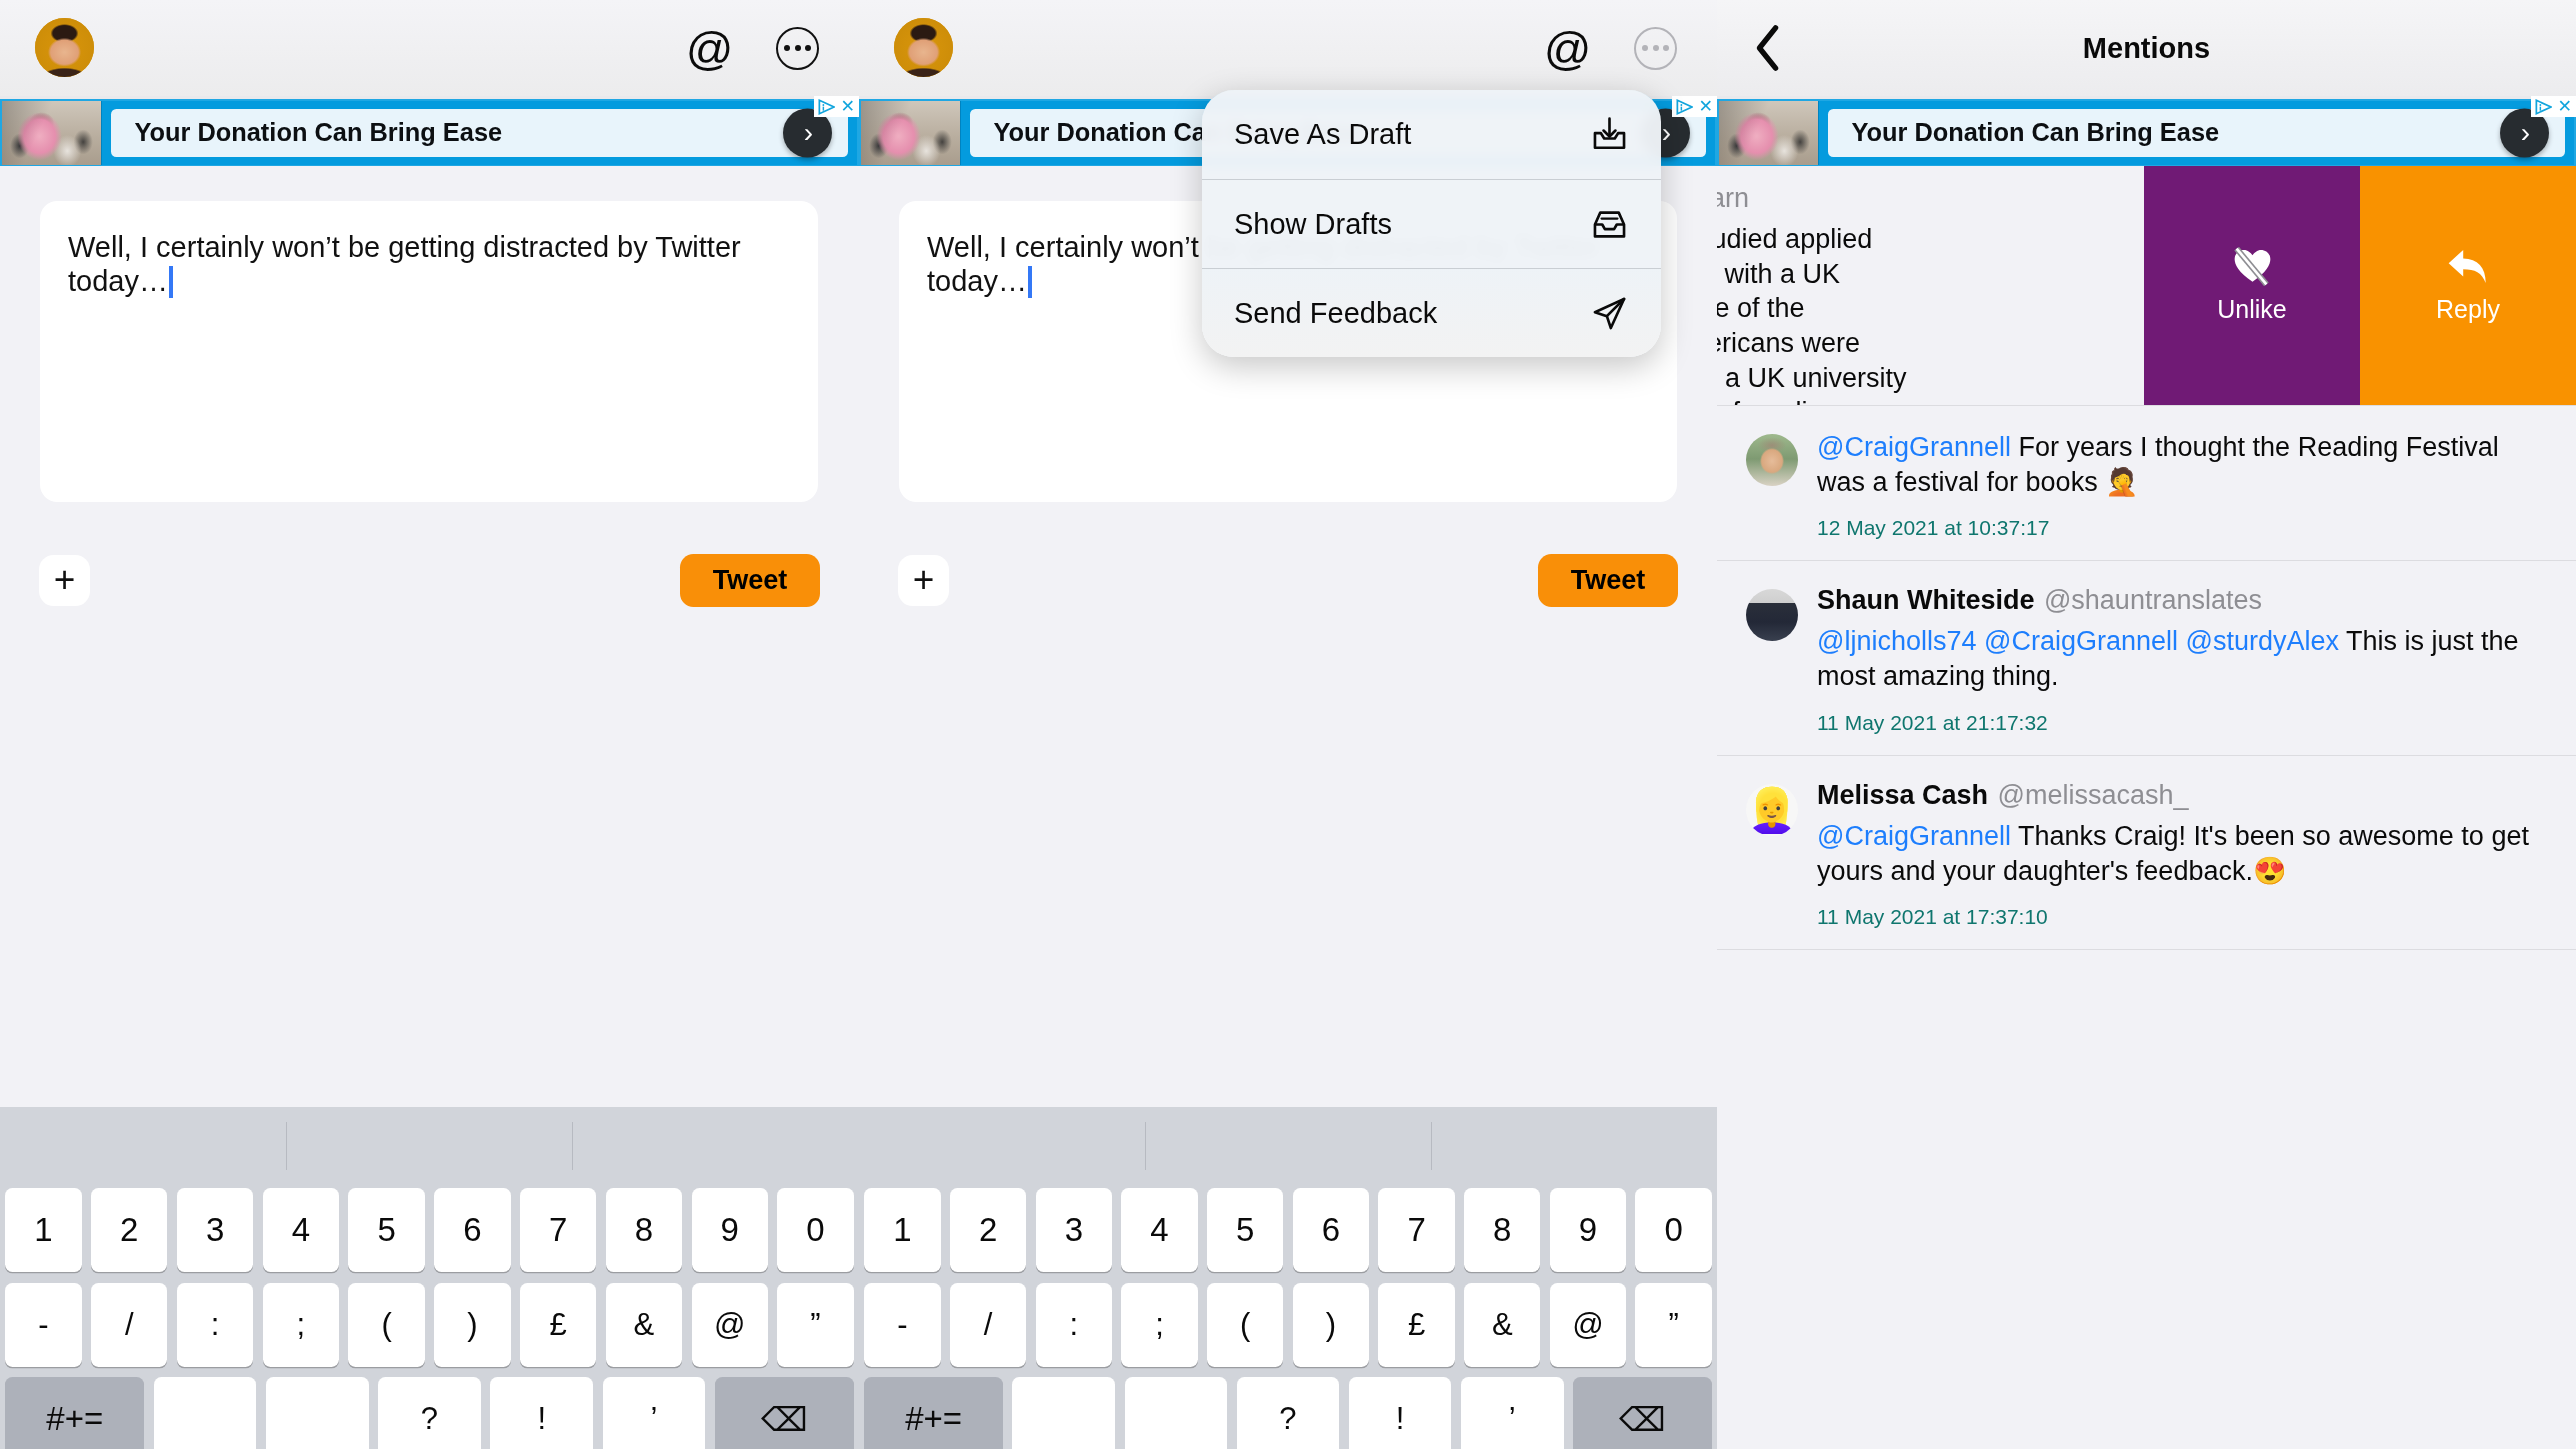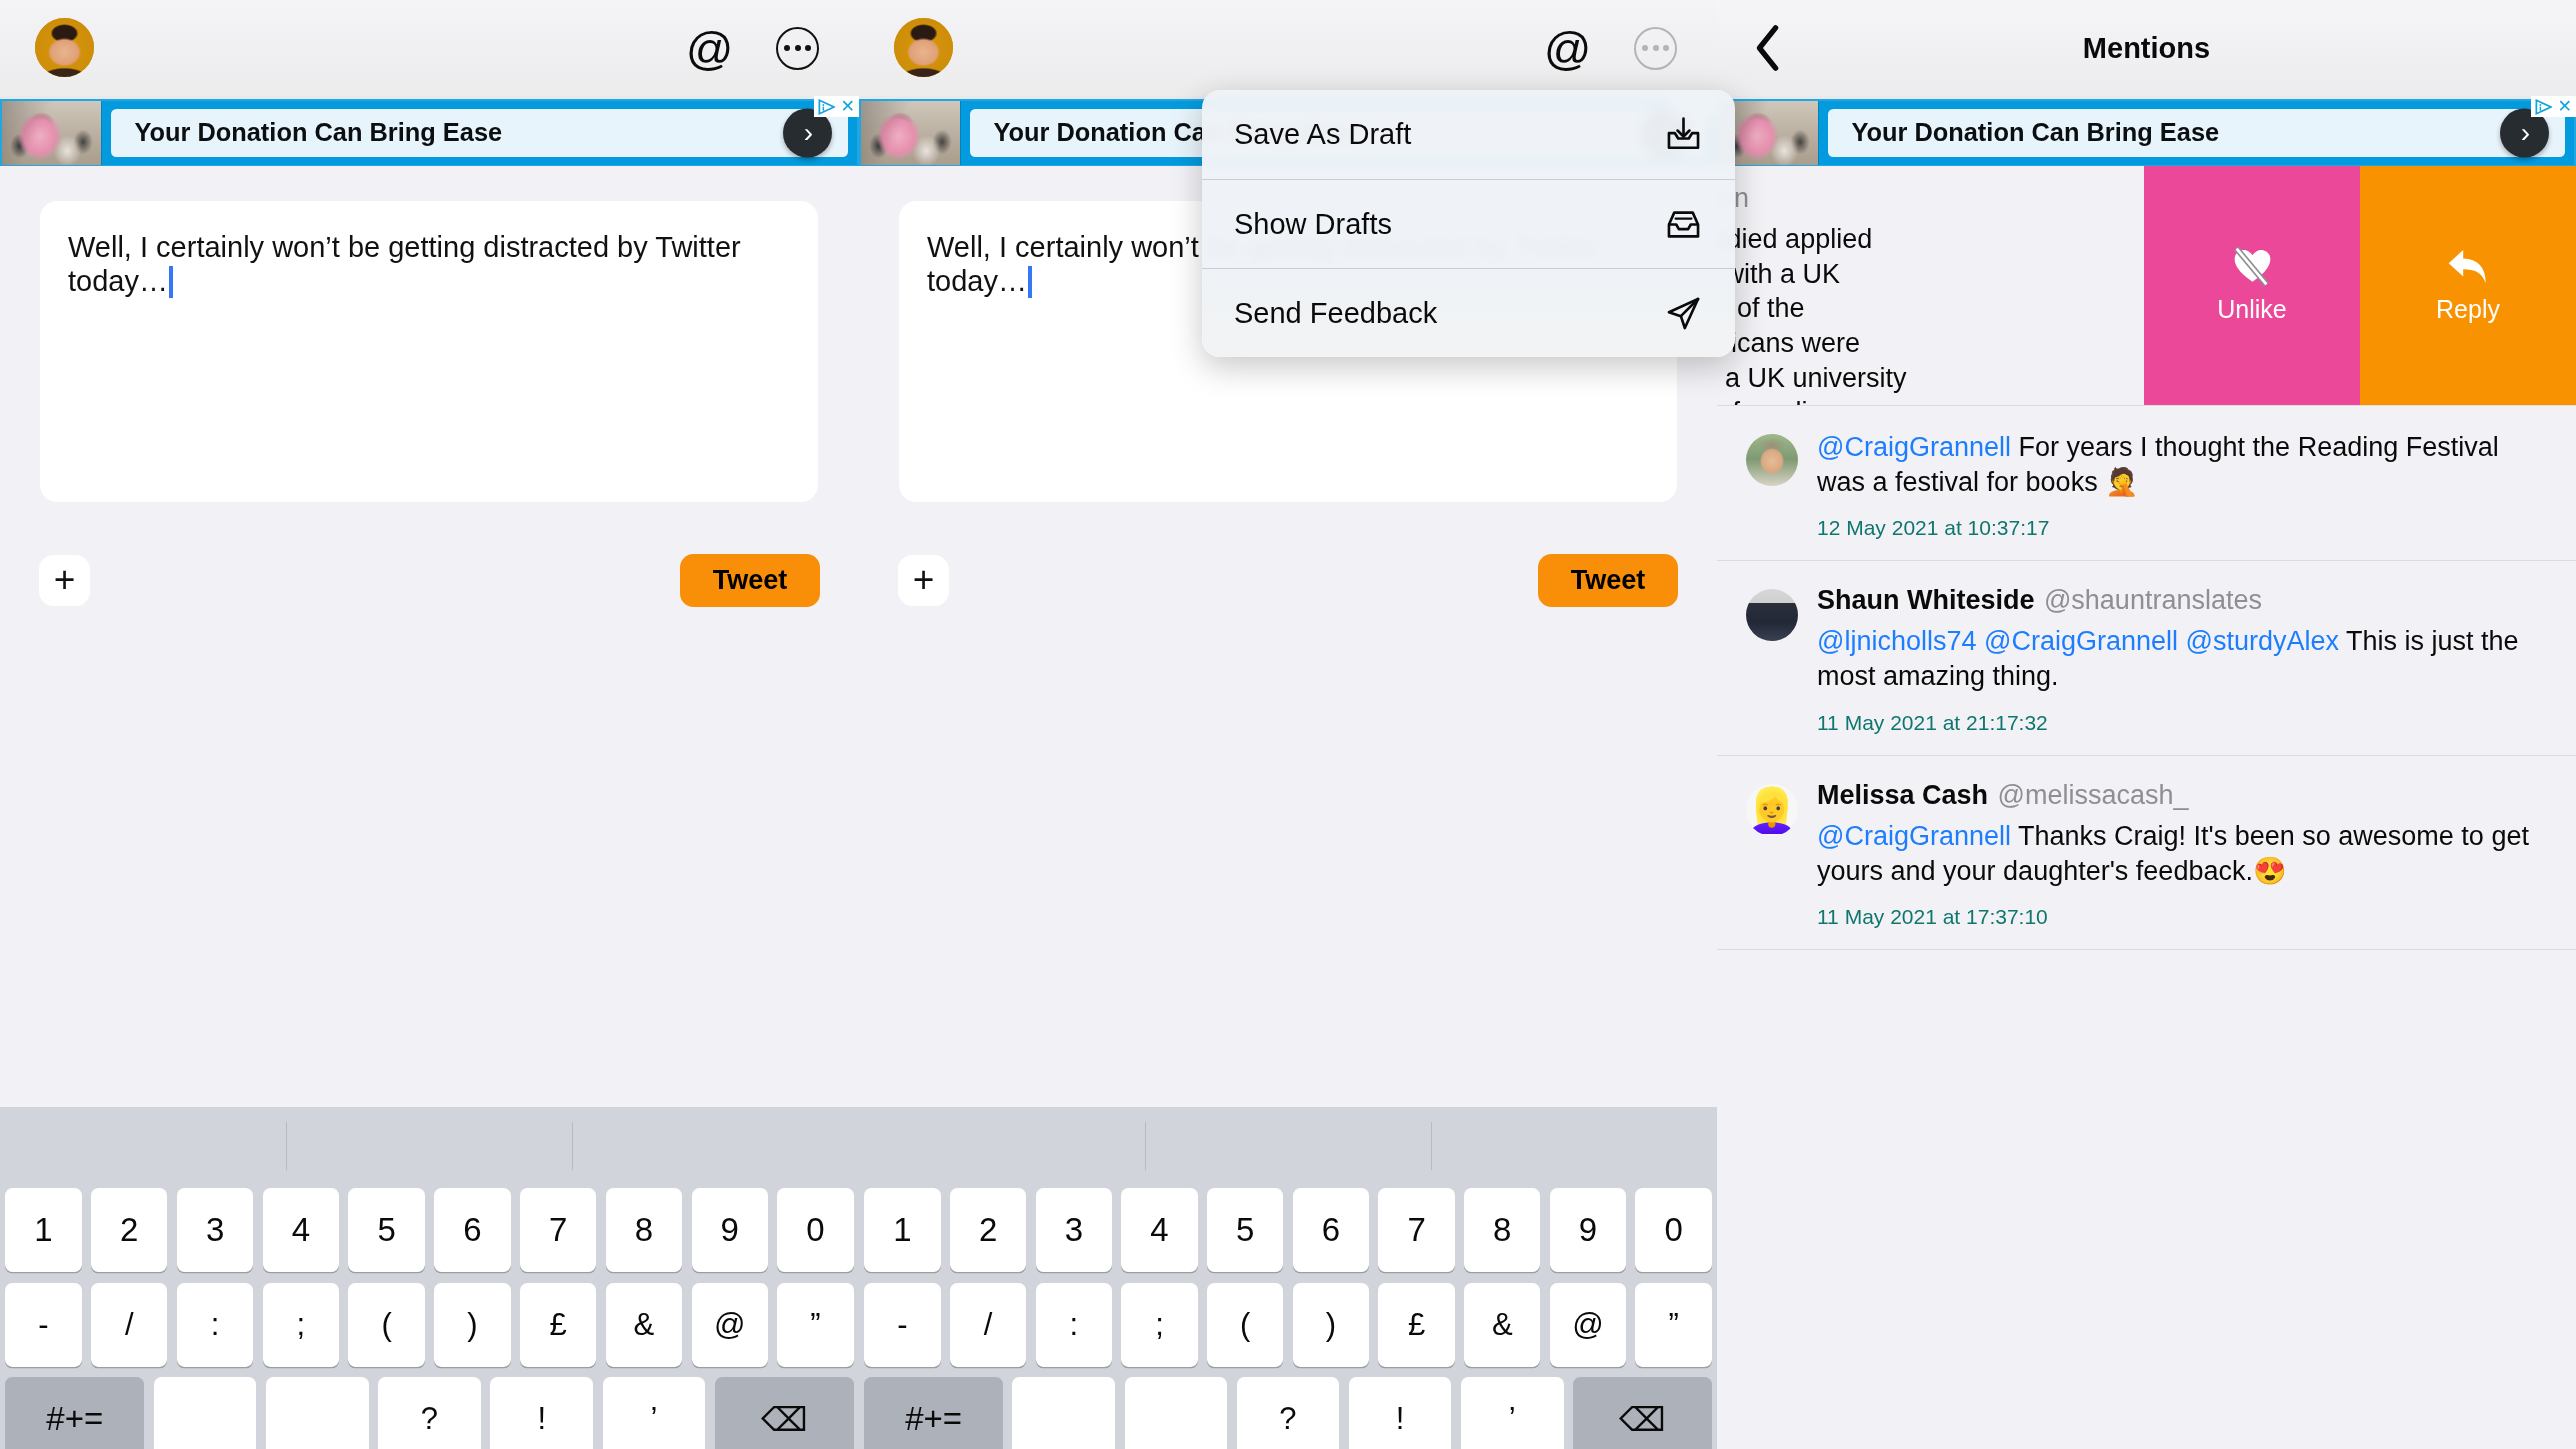--- a/index.html
+++ b/index.html
@@ -188,23 +188,23 @@
     font-family: "Liberation Sans", sans-serif;
   }
   .key.sym { font-size: 31px; }
   .key.grey { background: #adb1ba; box-shadow: 0 1.3px 0 rgba(0,0,0,.22); }
   .key.wide { flex: 1.35; }
 
   
   .menu {
     position: absolute;
     left: 1202px; top: 90px;
-    width: 533px;
+    width: 459px;
     background: rgba(238,243,247,0.97);
-    border-radius: 18px;
+    border-radius: 32px;
     box-shadow: 0 9.4px 32px rgba(0,0,0,.22);
     z-index: 60;
     overflow: hidden;
     backdrop-filter: blur(5.3px);
   }
   .menu-item {
     height: 89px;
     display: flex; align-items: center; justify-content: space-between;
     padding: 0 31px 0 32px;
     font-size: 29px; color: #0a0a0a;
@@ -292,21 +292,21 @@
     position: absolute; right: 0; top: 0; bottom: 0;
     display: flex;
   }
   .swipe-act {
     width: 216px;
     display: flex; flex-direction: column;
     align-items: center; justify-content: center;
     color: #fff; gap: 9.4px;
     cursor: pointer;
   }
-  .swipe-act.unlike { background: #ec4899; }
+  .swipe-act.unlike { background: #701a75; }
   .swipe-act.reply  { background: #f99200; }
   .swipe-act .lab { font-size: 25px; }
   .swipe-act svg { display:block; }
 </style>
 </head>
 <body>
 
 <div class="stage">
 
   <div class="panel panel-a">

